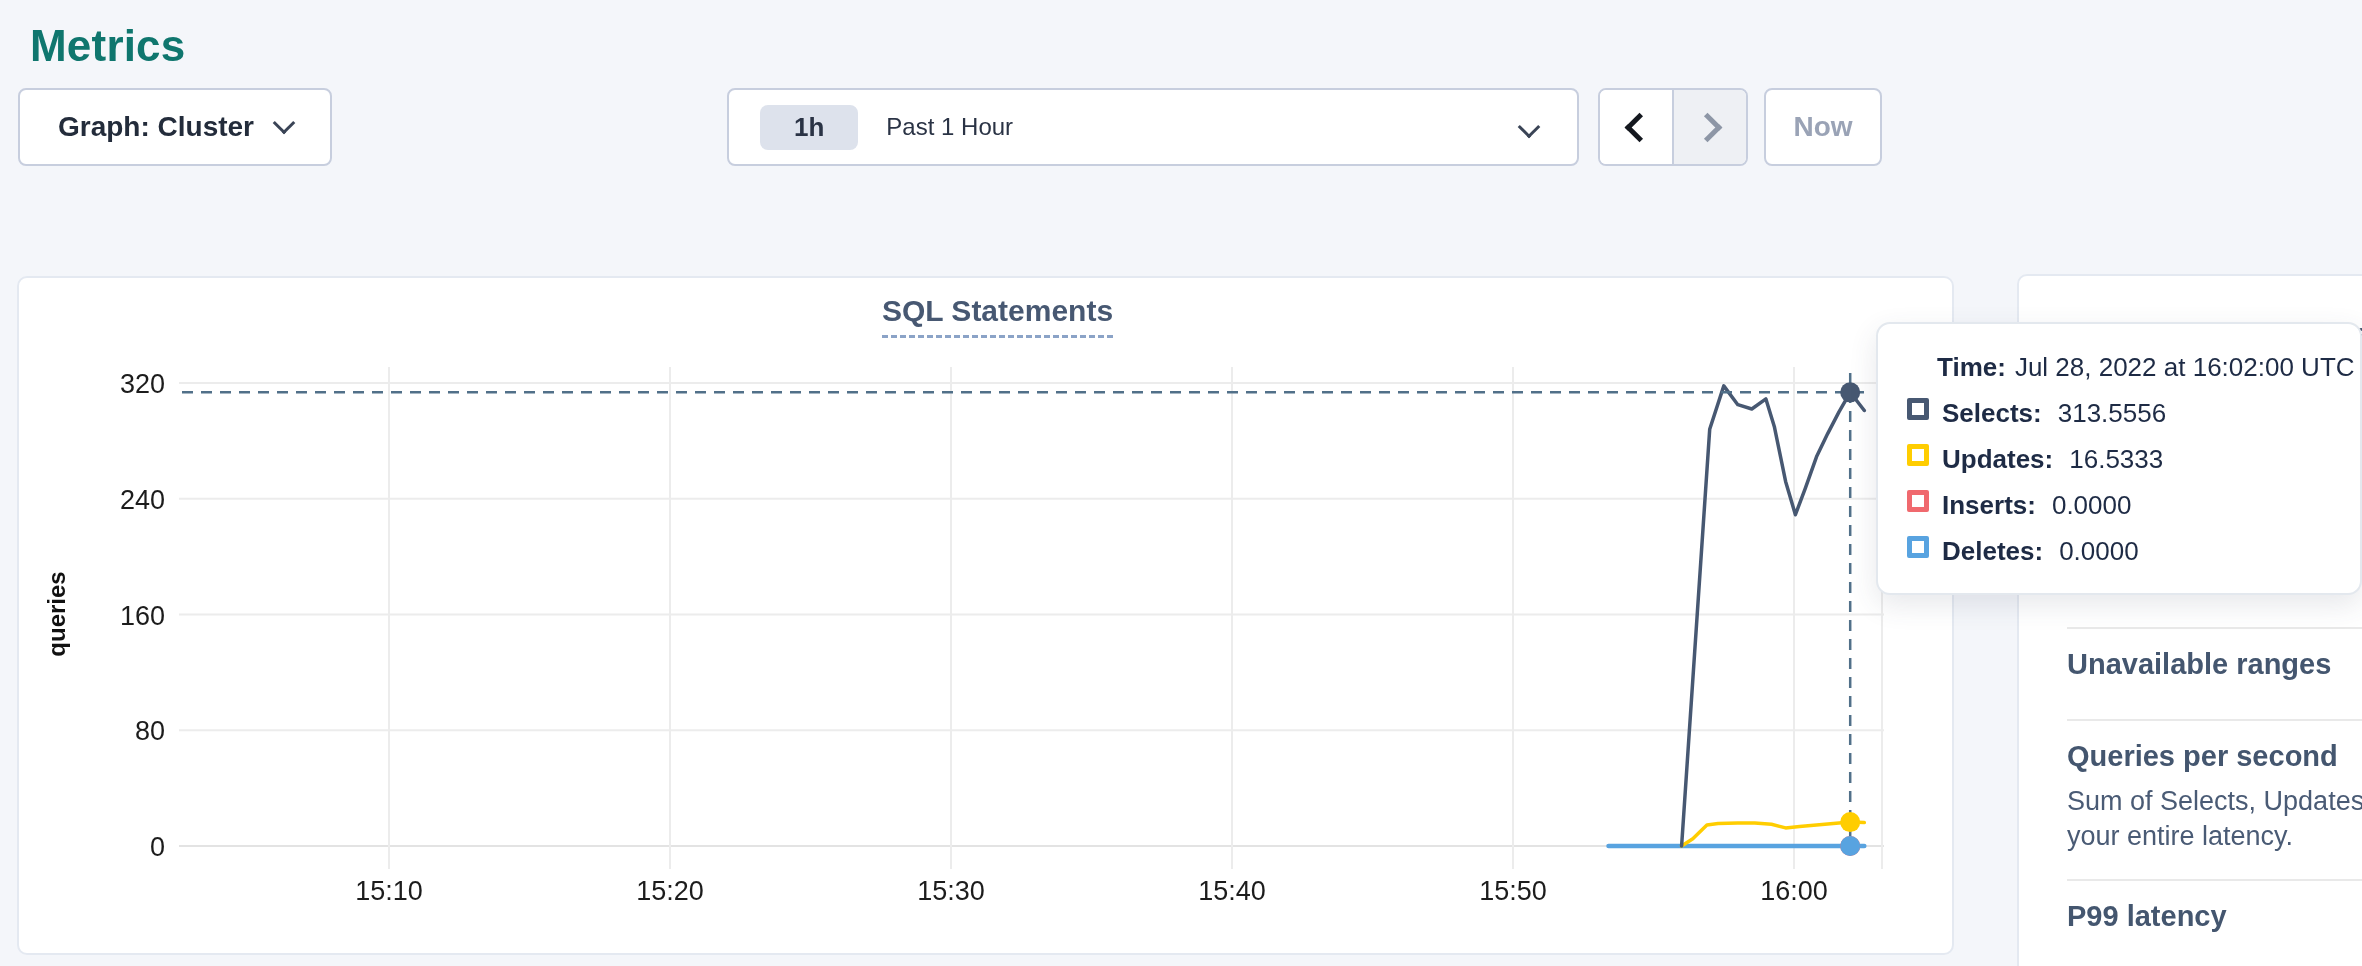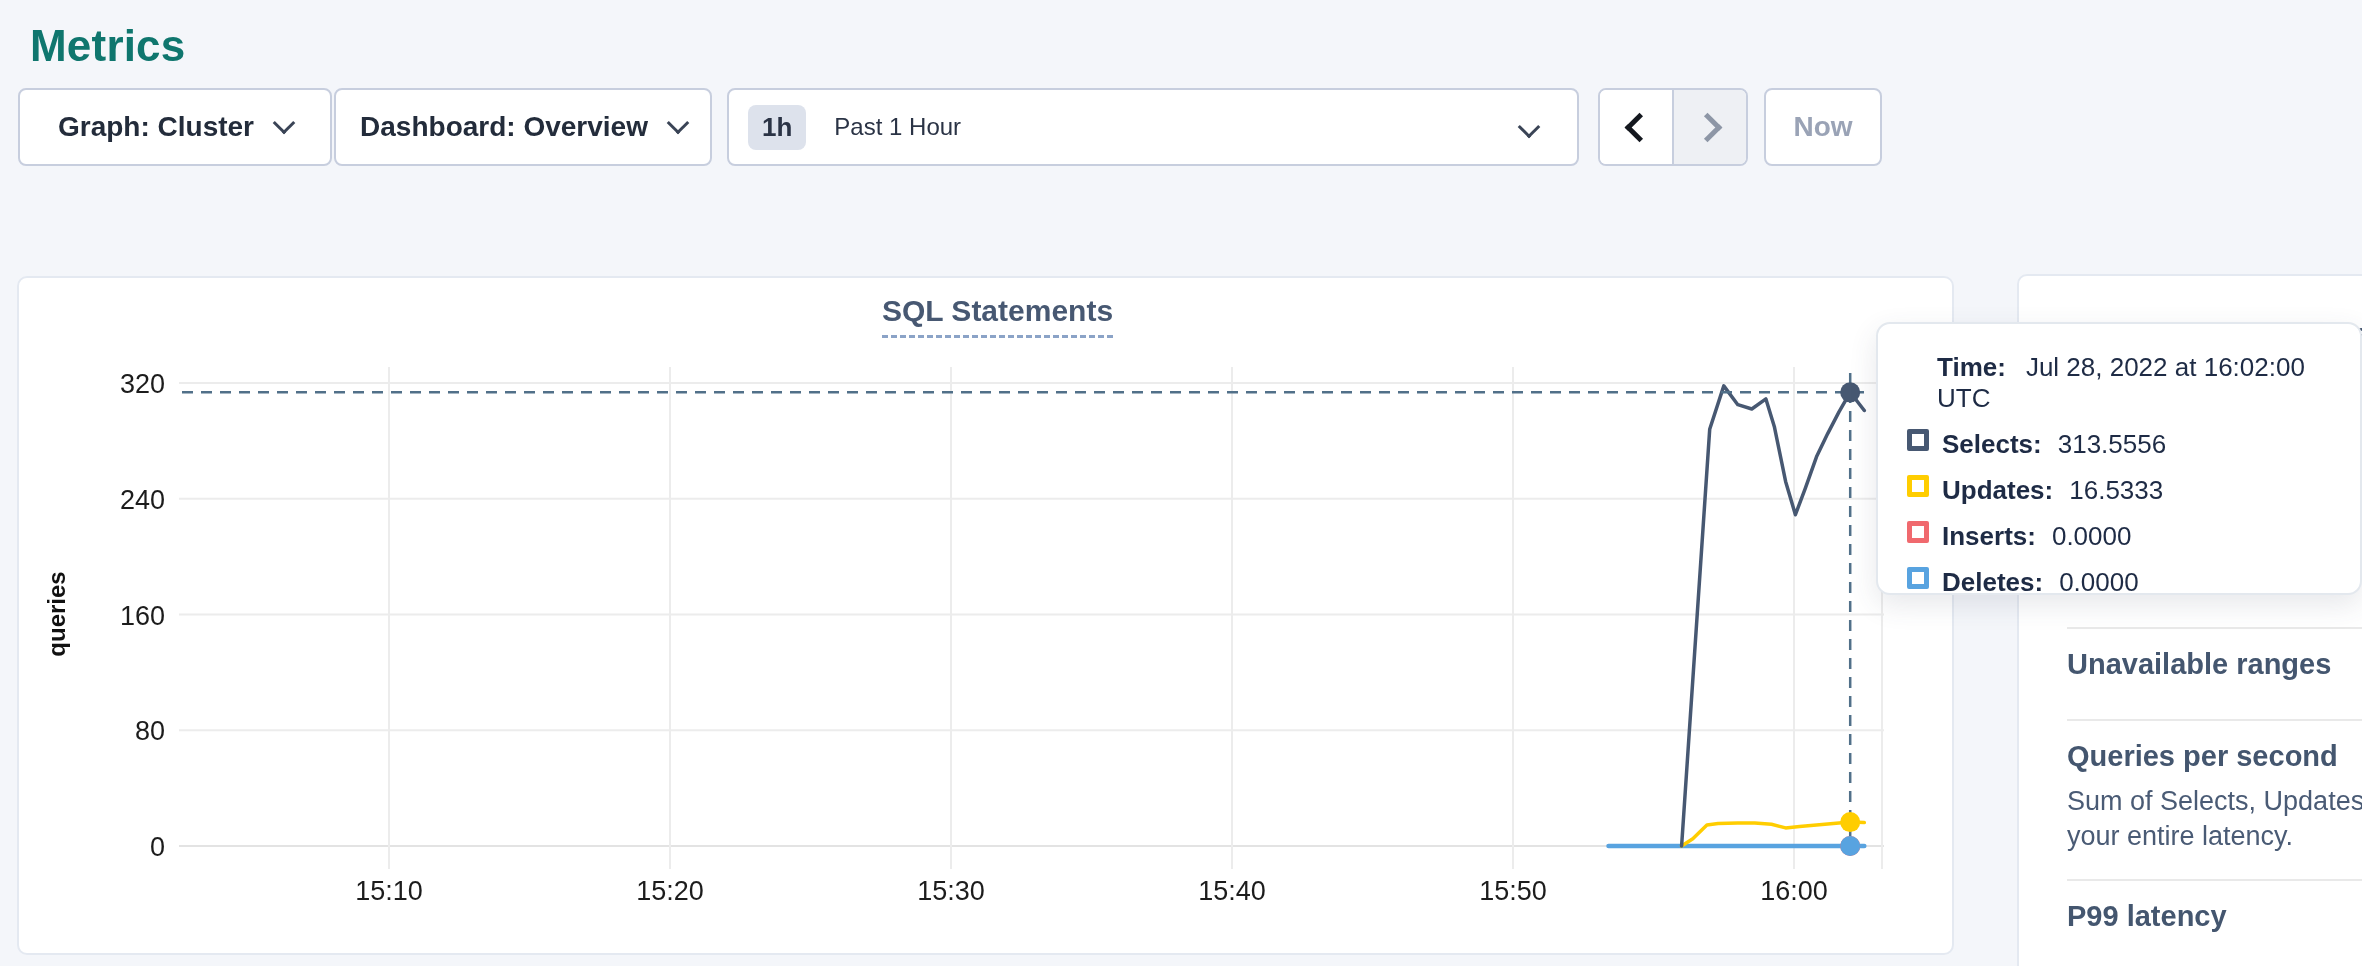--- a/index.html
+++ b/index.html
@@ -11,21 +11,21 @@
 
   
   .ctl{position:absolute;top:88px;height:78px;background:#fff;border:2px solid #c7cede;border-radius:8px;
        display:flex;align-items:center;justify-content:center;box-sizing:border-box;color:#232c3b;cursor:pointer;}
   .ctl-label{font-size:28px;font-weight:700;color:#232c3b;}
   .chev{display:inline-block;width:13px;height:13px;border-right:3px solid #3a4456;border-bottom:3px solid #3a4456;
         transform:rotate(45deg);margin-left:22px;margin-top:-8px;}
   .btn-graph{left:18px;width:314px;}
   .btn-dash{left:334px;width:378px;}
   .time-sel{left:727px;width:852px;justify-content:flex-start;}
-  .time-badge{margin-left:19px;background:#dde2ec;border-radius:8px;padding:7px 14px;font-size:26px;font-weight:700;color:#2a3345;}
+  .time-badge{margin-left:31px;background:#dde2ec;border-radius:8px;padding:7px 34px;font-size:26px;font-weight:700;color:#2a3345;}
   .time-label{margin-left:28px;font-size:24px;font-weight:400;color:#2a3345;}
   .time-chev{position:absolute;right:40px;margin:0;}
   .arrow-group{left:1598px;width:150px;padding:0;overflow:hidden;justify-content:stretch;}
   .arrow-half{flex:1;height:100%;display:flex;align-items:center;justify-content:center;}
   .arrow-half.prev{background:#fff;border-right:2px solid #c7cede;}
   .arrow-half.next{background:#eef0f4;}
   .chev-left{width:16px;height:16px;border-left:5px solid #14181f;border-bottom:5px solid #14181f;transform:rotate(45deg);margin-left:6px;}
   .chev-right{width:16px;height:16px;border-right:5px solid #8d96a6;border-top:5px solid #8d96a6;transform:rotate(45deg);margin-right:6px;}
   .btn-now{left:1764px;width:118px;}
   .btn-now .ctl-label{color:#9aa3b6;font-weight:700;}
@@ -38,45 +38,41 @@
   .chart-title-wrap{position:absolute;top:16px;left:12px;width:100%;text-align:center;}
   .chart-title{display:inline-block;font-size:30px;font-weight:700;color:#475872;
                border-bottom:3px dashed #8ba3c7;padding-bottom:7px;cursor:pointer;}
   .plot-svg{position:absolute;left:0;top:0;width:1937px;height:679px;}
 
   
   .tooltip{position:absolute;left:1876px;top:322px;width:486px;height:273px;background:#fff;
            border:2px solid #e3e8ee;border-radius:14px;box-shadow:0 10px 28px rgba(55,65,90,.12);
            box-sizing:border-box;z-index:10;color:#1e2b45;}
   .t-time{margin:28px 0 6px 59px;font-size:26px;}
-  .t-time b{font-weight:700;margin-right:20px;}
+  .t-time b{font-weight:700;margin-right:9px;}
   .t-row{display:flex;margin:15px 0 0 29px;font-size:26px;}
   .t-swatch{width:12px;height:12px;border:5px solid;border-radius:2px;margin-right:13px;background:#fff;}
   .t-row b{font-weight:700;}
   .t-val{margin-left:16px;}
 
   
   .side-card .divider{position:absolute;left:48px;right:0;height:0;border-top:2px solid #e9e9e9;}
   .side-h{position:absolute;left:48px;font-size:29px;font-weight:700;color:#44566f;white-space:nowrap;}
   .side-p{position:absolute;left:48px;font-size:27px;font-weight:400;color:#4a5b75;white-space:nowrap;}
   .frag-top{position:absolute;left:335px;top:42px;font-size:29px;font-weight:700;color:#44566f;}
   .frag-blue{position:absolute;left:339px;top:140px;width:12px;height:6px;background:#58a3e0;border-radius:2px;}
 </style>
 </head>
 <body>
 <div class="screen">
 
   <h1 class="page-title">Metrics</h1>
 
   <div class="ctl btn-graph">
     <span class="ctl-label">Graph: Cluster</span>
-    <span class="chev"></span>
-  </div>
-  <div class="ctl btn-dash">
-    <span class="ctl-label">Dashboard: Overview</span>
     <span class="chev"></span>
   </div>
   <div class="ctl time-sel">
     <span class="time-badge">1h</span>
     <span class="time-label">Past 1 Hour</span>
     <span class="chev time-chev"></span>
   </div>
   <div class="ctl arrow-group">
     <div class="arrow-half prev">
       <span class="chev-left"></span>

